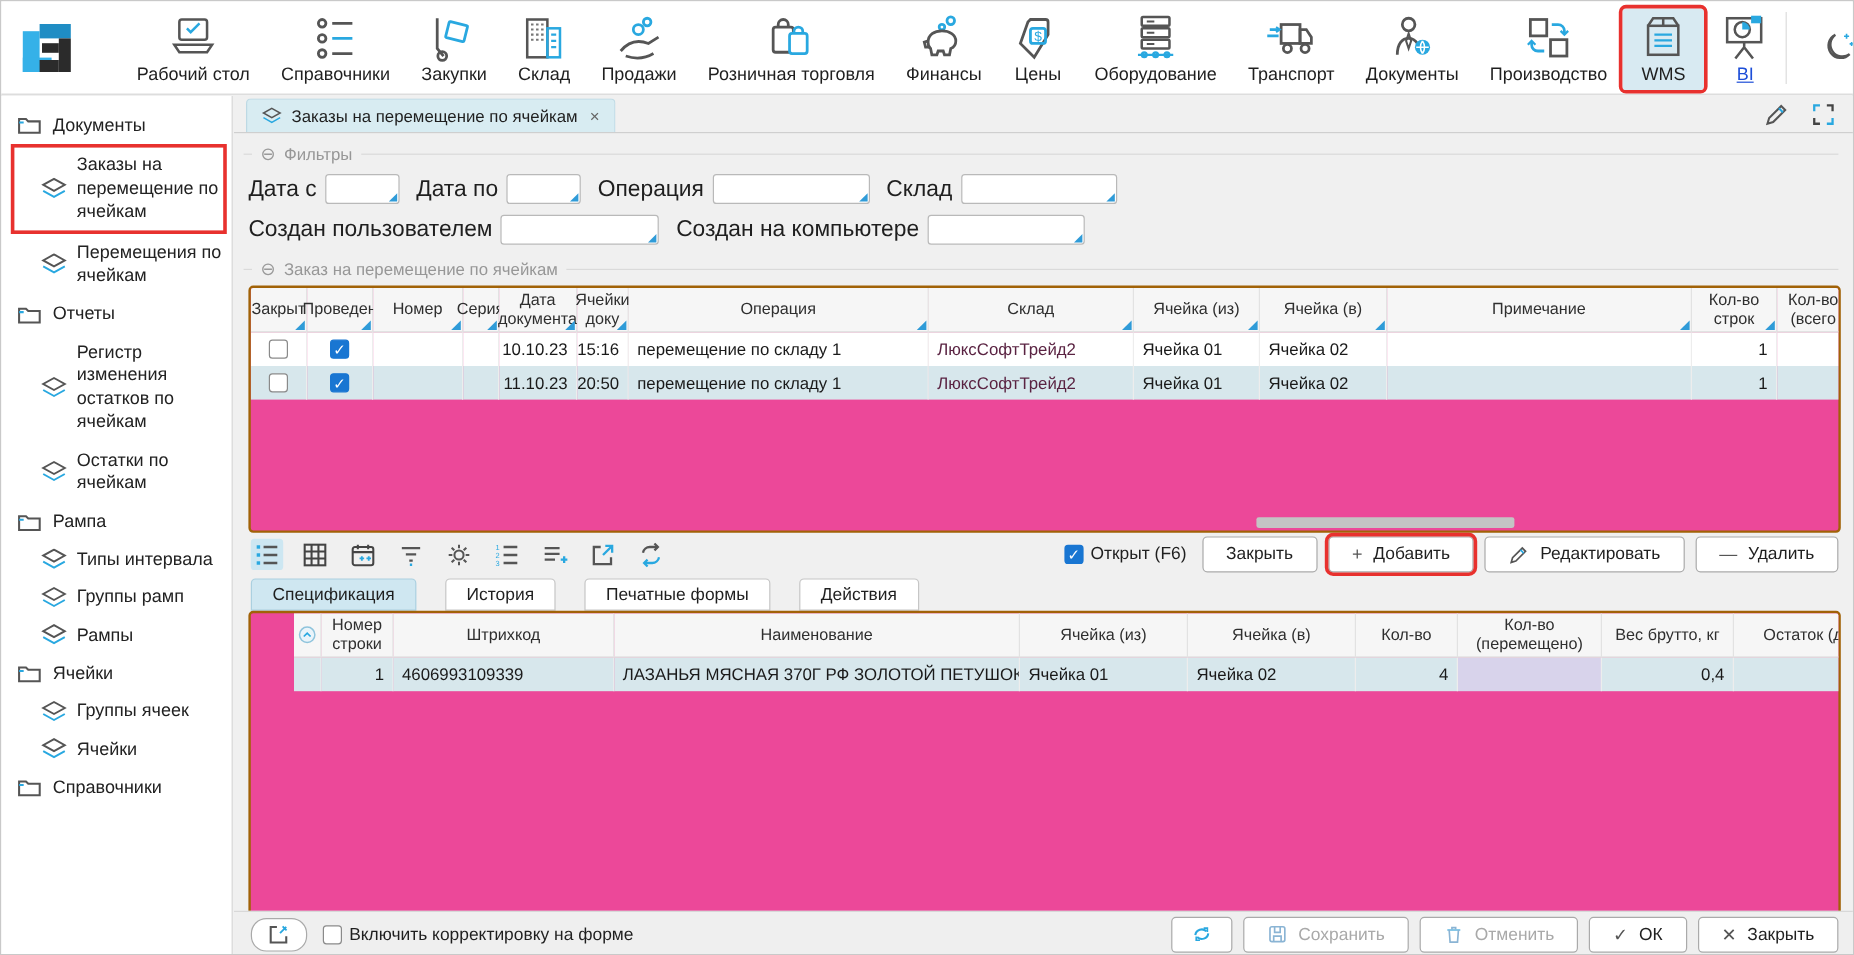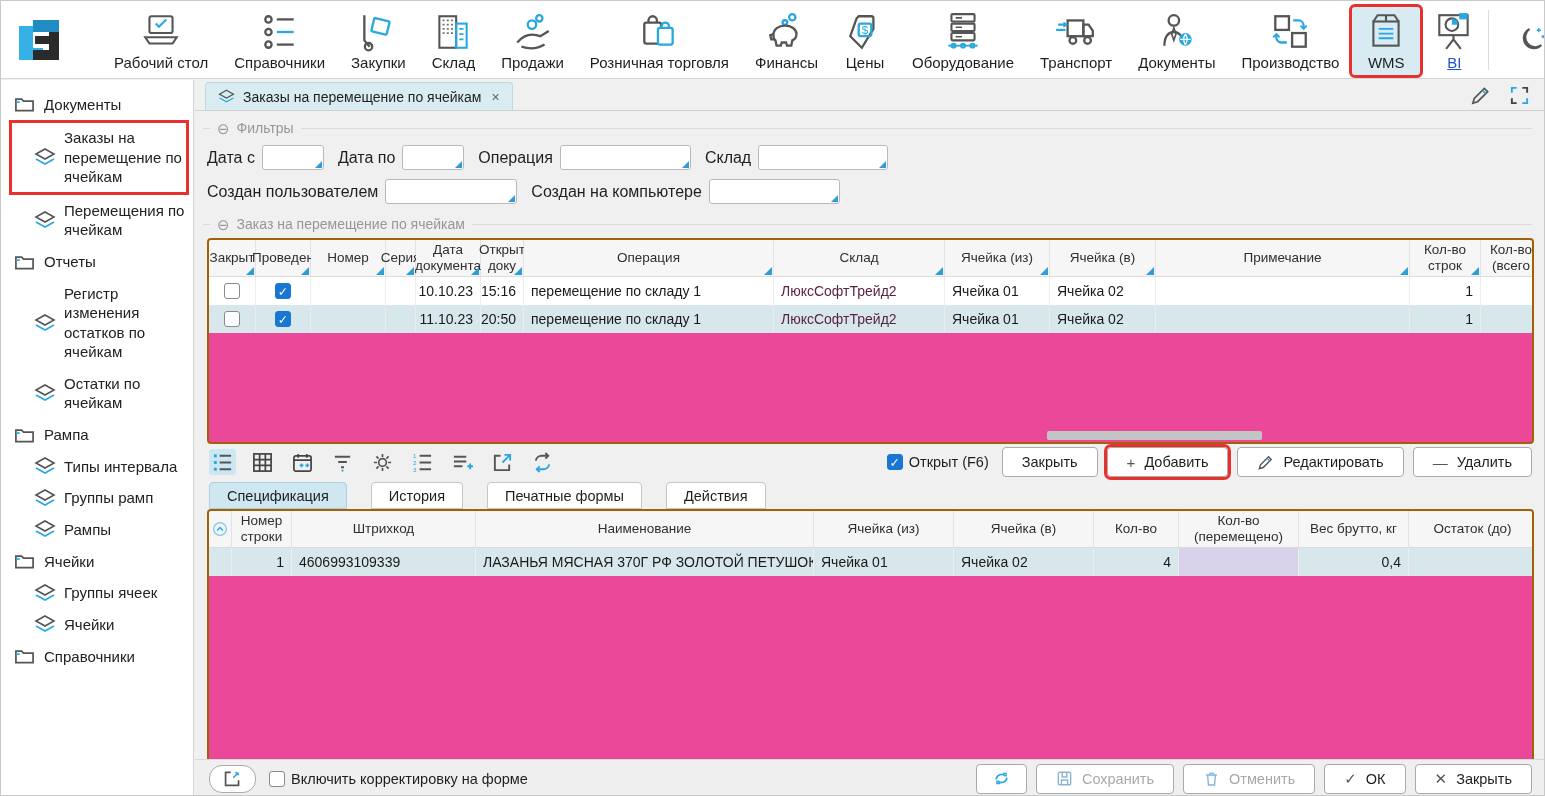--- a/index.html
+++ b/index.html
@@ -52,29 +52,29 @@
   
   .grp { display:flex; align-items:center; gap:7px; color:#979797; font-size:14px; padding:0 14px 0 8px; }
   .gline { height:1px; background:#dadada; }
   .gline.short { width:7px; }
   .gline.grow { flex:1; }
   .gminus { color:#9a9a9a; font-size:15px; line-height:1; cursor:pointer; }
 
   
   #filters { padding-top:9px; }
   .frow { display:flex; align-items:center; padding-left:12px; margin-top:9px; }
-  .flabel { font-size:16px; color:#1f1f1f; margin-right:7px; white-space:nowrap; }
+  .flabel { font-size:19px; color:#1f1f1f; margin-right:7px; white-space:nowrap; }
   .inp { position:relative; background:#fff; border:1px solid #b9b9b9; border-radius:3px; height:25px; margin-right:14px; }
   .tri { position:absolute; right:1px; bottom:1px; width:0; height:0; border-left:8px solid transparent; border-bottom:8px solid #2f9bd8; }
   .tri.sm { border-left-width:7px; border-bottom-width:7px; }
 
   
   .panel { position:relative; background:#ec4899; border:2px solid #a16207; border-radius:4px; margin:6px 12px 0; overflow:hidden; }
   #orders-panel { height:206px; }
-  #spec-panel { height:262px; }
+  #spec-panel { height:262px;padding-left:36px; }
   .grid { display:grid; }
   .hc { position:relative; display:flex; align-items:center; justify-content:center; text-align:center; font-size:13.5px; color:#2f2f2f; background:#f6f6f6; border-right:1px solid #e2e2e2; border-bottom:1px solid #dcdcdc; padding:2px 3px; line-height:1.2; }
   .row { display:contents; }
   .bc { display:flex; align-items:center; height:28px; padding:0 7px; font-size:14px; color:#1a1a1a; border-right:1px solid #ededed; overflow:hidden; white-space:nowrap; background:#fff; }
   .row.sel .bc { background:#d7e7ec; }
   .bc.num { justify-content:flex-end; }
   .bc.ctr { justify-content:center; }
   .bc.wh  { color:#5a2342; }
   .bc.lav { background:#d8d3eb; }
   .row.sel .bc.lav { background:#d8d3eb; }
@@ -479,21 +479,21 @@
           </div>
         <div class="hc">
             <span>Серия</span>
             <div class="tri"></div>
           </div>
         <div class="hc">
             <span>Дата документа</span>
             <div class="tri"></div>
           </div>
         <div class="hc">
-            <span>Открыт доку</span>
+            <span>Ячейки доку</span>
             <div class="tri"></div>
           </div>
         <div class="hc">
             <span>Операция</span>
             <div class="tri"></div>
           </div>
         <div class="hc">
             <span>Склад</span>
             <div class="tri"></div>
           </div>

